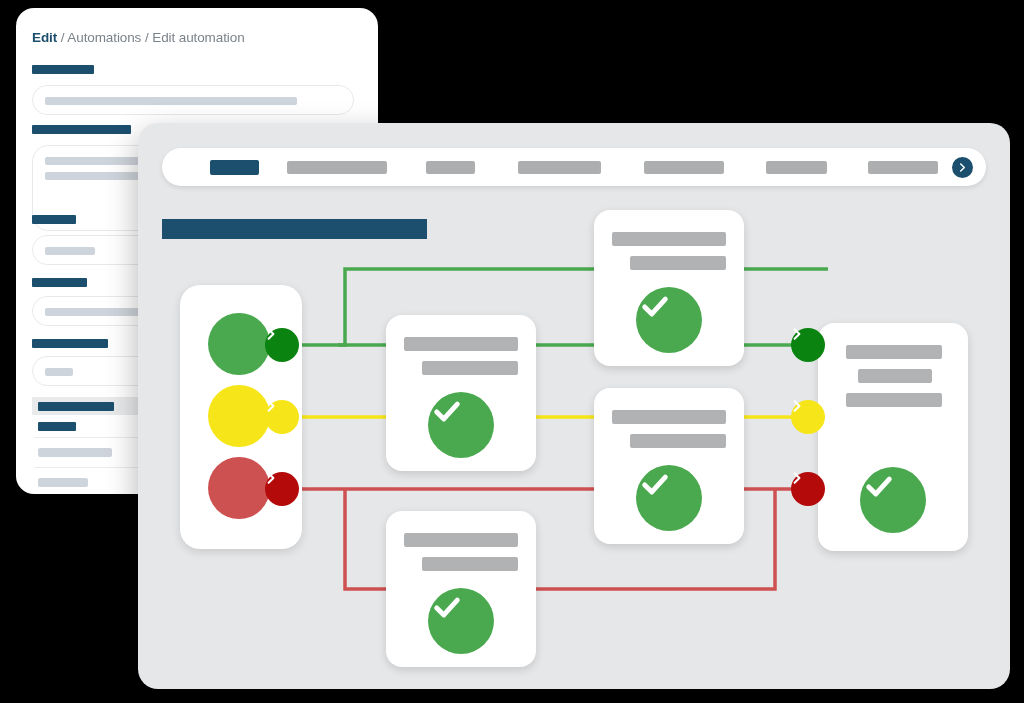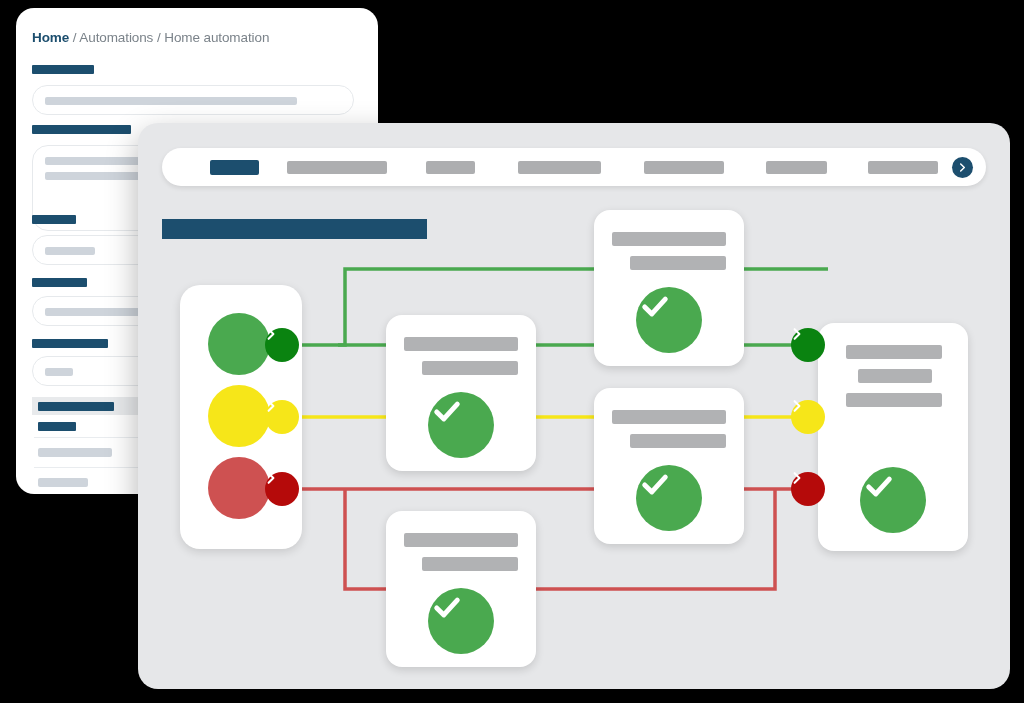--- a/index.html
+++ b/index.html
@@ -180,21 +180,21 @@
   }
 </style>
 </head>
 <body>
 
 <div id="stage">
 
   <div id="form-window">
 
     <div class="breadcrumb">
-      <span class="crumb-home">Home</span><span class="crumb-sep"> / </span><span class="crumb-rest">Automations</span><span class="crumb-sep"> / </span><span class="crumb-rest">Home automation</span>
+      <span class="crumb-home">Edit</span><span class="crumb-sep"> / </span><span class="crumb-rest">Automations</span><span class="crumb-sep"> / </span><span class="crumb-rest">Edit automation</span>
     </div>
 
     <div class="field-label" style="left:16px; top:57px; width:62px;"></div>
     <div class="field-box" style="left:16px; top:77px; width:322px; height:30px;">
       <div class="skel" style="left:12px; top:11px; width:252px; height:8px;"></div>
     </div>
 
     <div class="field-label" style="left:16px; top:117px; width:99px;"></div>
     <div class="field-box" style="left:16px; top:137px; width:322px; height:86px;">
       <div class="skel" style="left:12px; top:11px; width:105px; height:8px;"></div>

